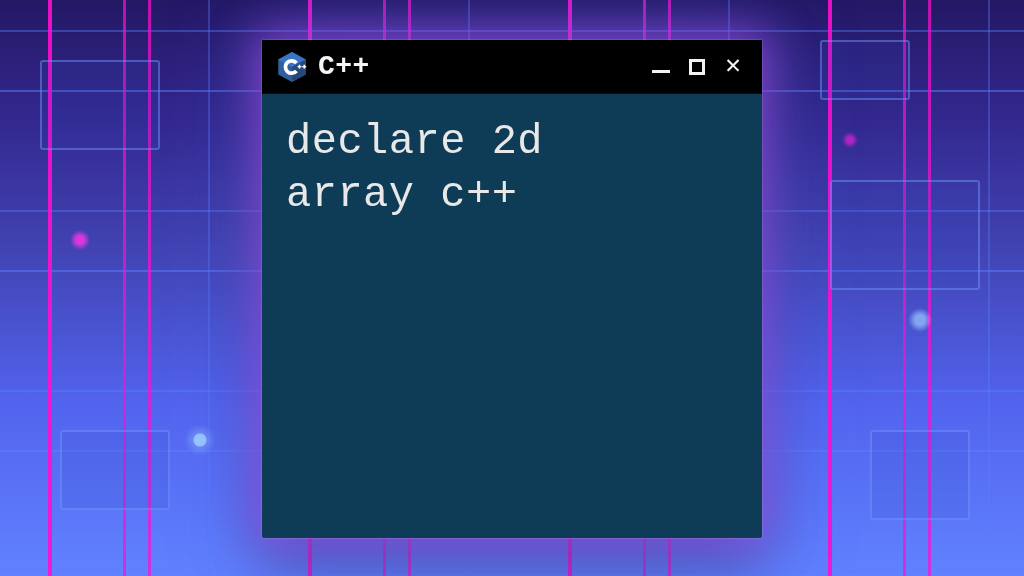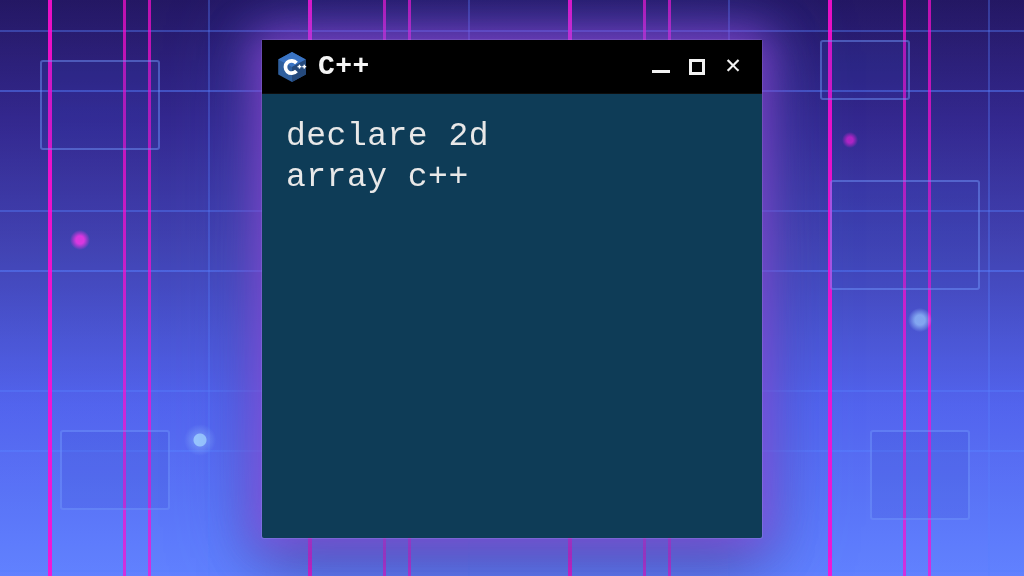--- a/index.html
+++ b/index.html
@@ -152,21 +152,21 @@
       font-weight: 400;
       transform: translateY(-1px);
     }
 
     .window-body {
       padding: 22px 24px;
     }
 
     .code-text {
       color: #e8e8e8;
-      font-size: 33px;
+      font-size: 42px;
       line-height: 1.25;
       font-family: 'Consolas', 'Courier New', monospace;
       white-space: pre-wrap;
       word-break: break-word;
       letter-spacing: 0.5px;
     }
   </style>
 </head>
 <body>
 

